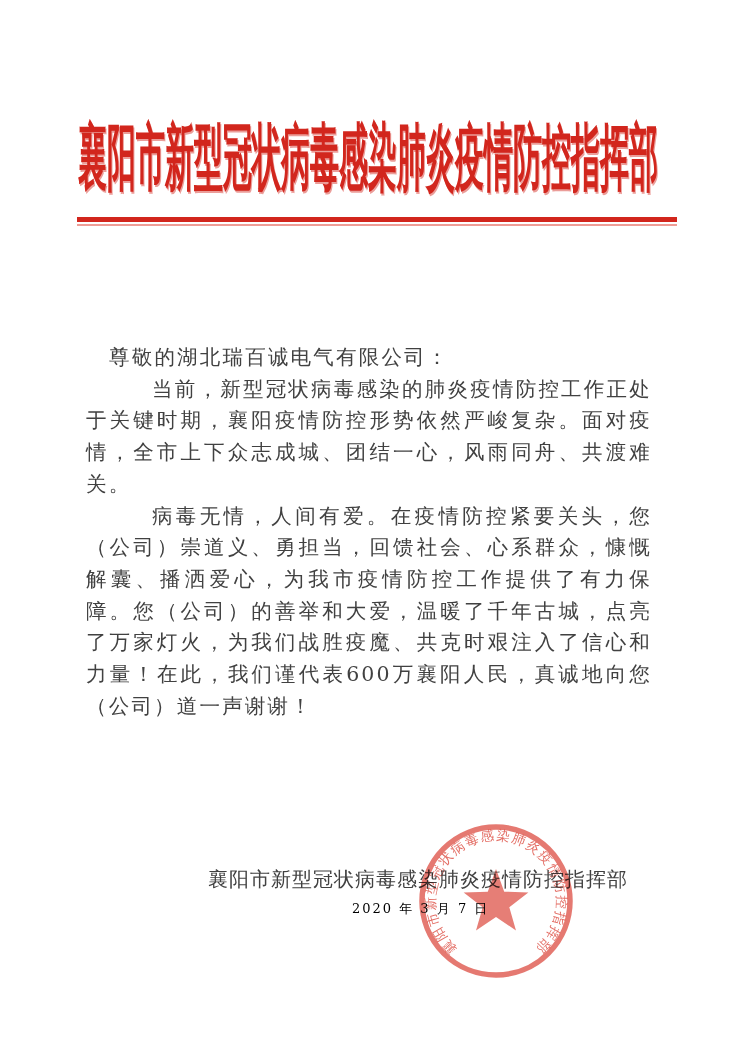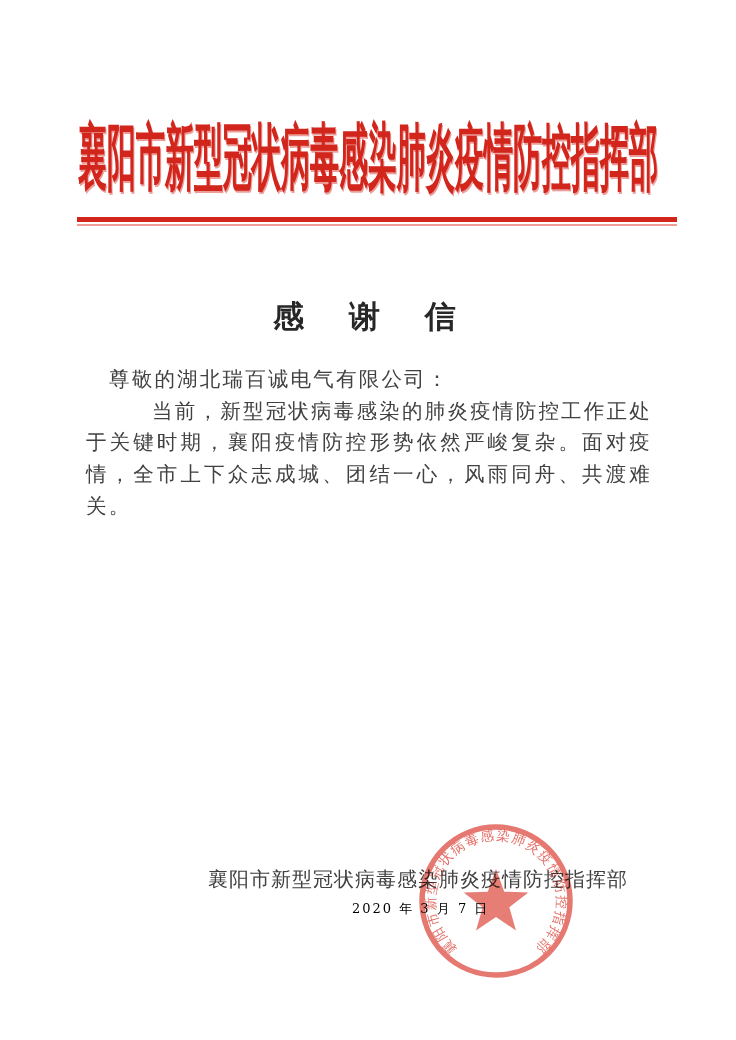--- a/index.html
+++ b/index.html
@@ -51,21 +51,21 @@
     font-size: 31px;
     font-weight: bold;
     color: #272727;
     letter-spacing: 0.55em;
     white-space: nowrap;
   }
 
   
   .letter-body {
     position: absolute;
-    top: 364px;
+    top: 342px;
     left: 86px;
     width: 566px;
     font-size: 20.5px;
     line-height: 31.7px;
     letter-spacing: 2.2px;
     color: #414141;
     text-align: justify;
   }
   .salutation { padding-left: 23px; }
   .letter-body p { margin: 0; text-indent: 66px; }
@@ -102,25 +102,25 @@
   }
 </style>
 </head>
 <body>
 
 <div class="page">
 
   <div class="letterhead-title">襄阳市新型冠状病毒感染肺炎疫情防控指挥部</div>
   <div class="letterhead-rule"></div>
 
-  <div class="letter-title">感 谢 信</div>
 
   <div class="letter-body">
     <div class="salutation">尊敬的湖北瑞百诚电气有限公司：</div>
     <p>当前，新型冠状病毒感染的肺炎疫情防控工作正处于关键时期，襄阳疫情防控形势依然严峻复杂。面对疫情，全市上下众志成城、团结一心，风雨同舟、共渡难关。</p>
+    <p>病毒无情，人间有爱。在疫情防控紧要关头，您（公司）崇道义、勇担当，回馈社会、心系群众，慷慨解囊、播洒爱心，为我市疫情防控工作提供了有力保障。您（公司）的善举和大爱，温暖了千年古城，点亮了万家灯火，为我们战胜疫魔、共克时艰注入了信心和力量！在此，我们谨代表600万襄阳人民，真诚地向您（公司）道一声谢谢！</p>
   </div>
 
   <div class="signature-org">襄阳市新型冠状病毒感染肺炎疫情防控指挥部</div>
   <div class="signature-date">2020 年 3 月 7 日</div>
 
   <svg class="seal" viewBox="0 0 164 164" xmlns="http://www.w3.org/2000/svg">
     <defs>
       <path id="sealArc" d="M 42,128 A 61,61 0 1 1 122,128" fill="none"></path>
     </defs>
     <circle cx="82" cy="82" r="74" fill="none" stroke="#dd4f44" stroke-width="5.5" stroke-opacity="0.85"></circle>

